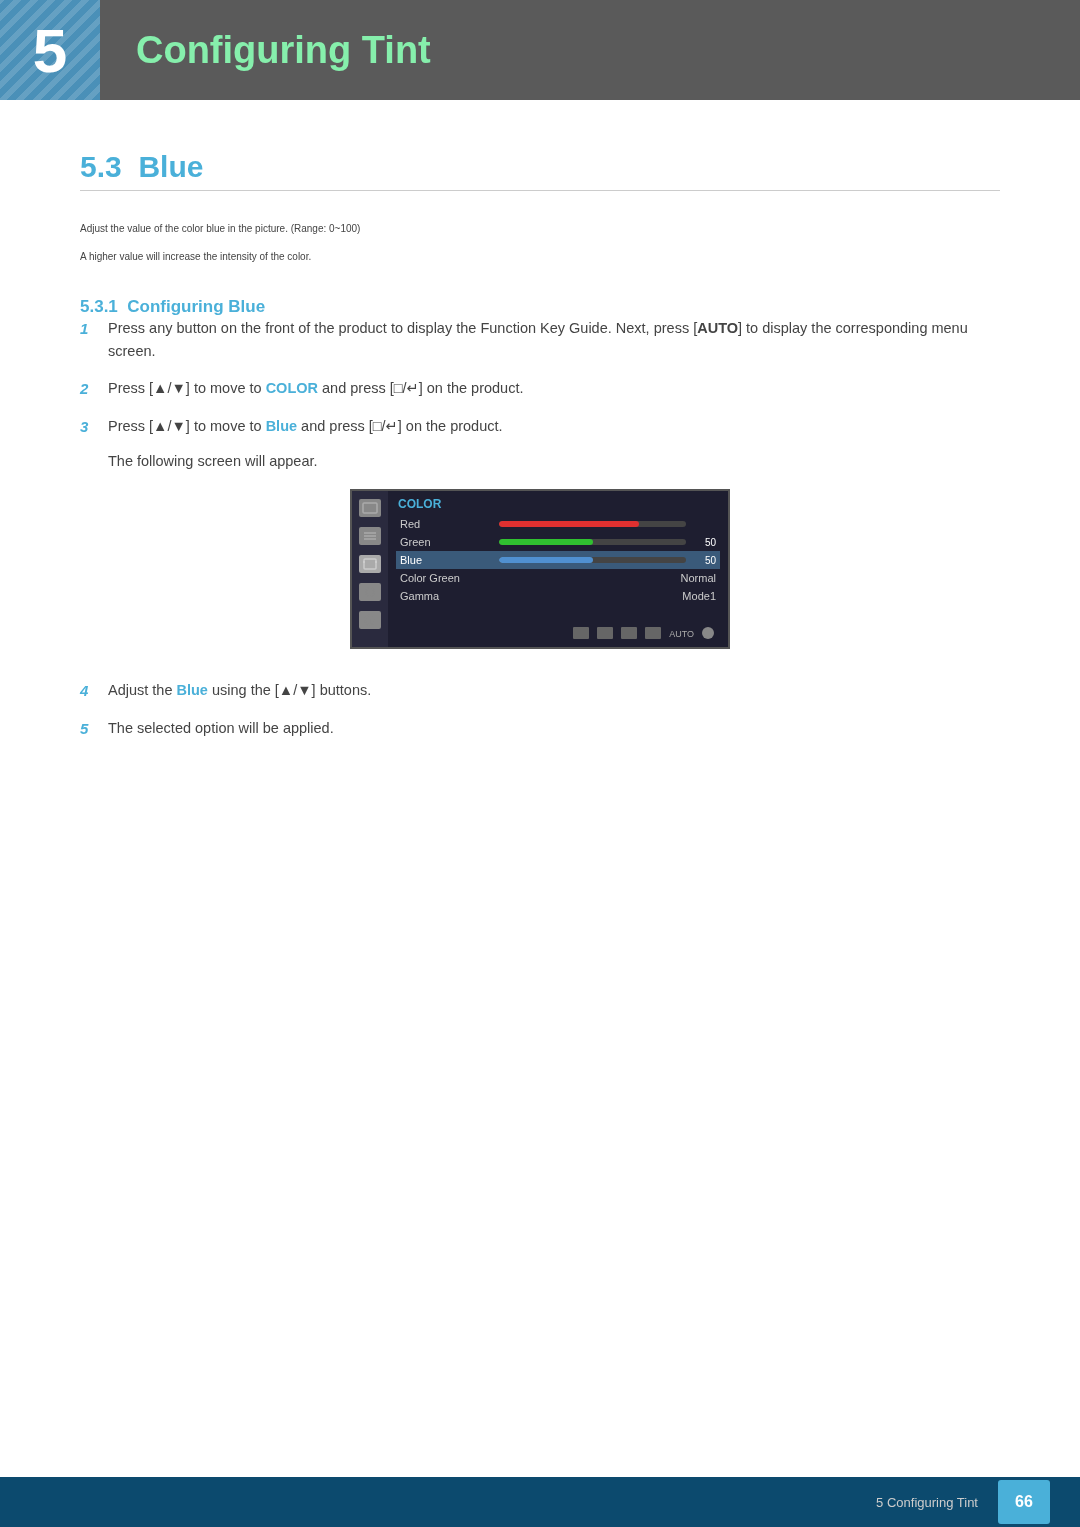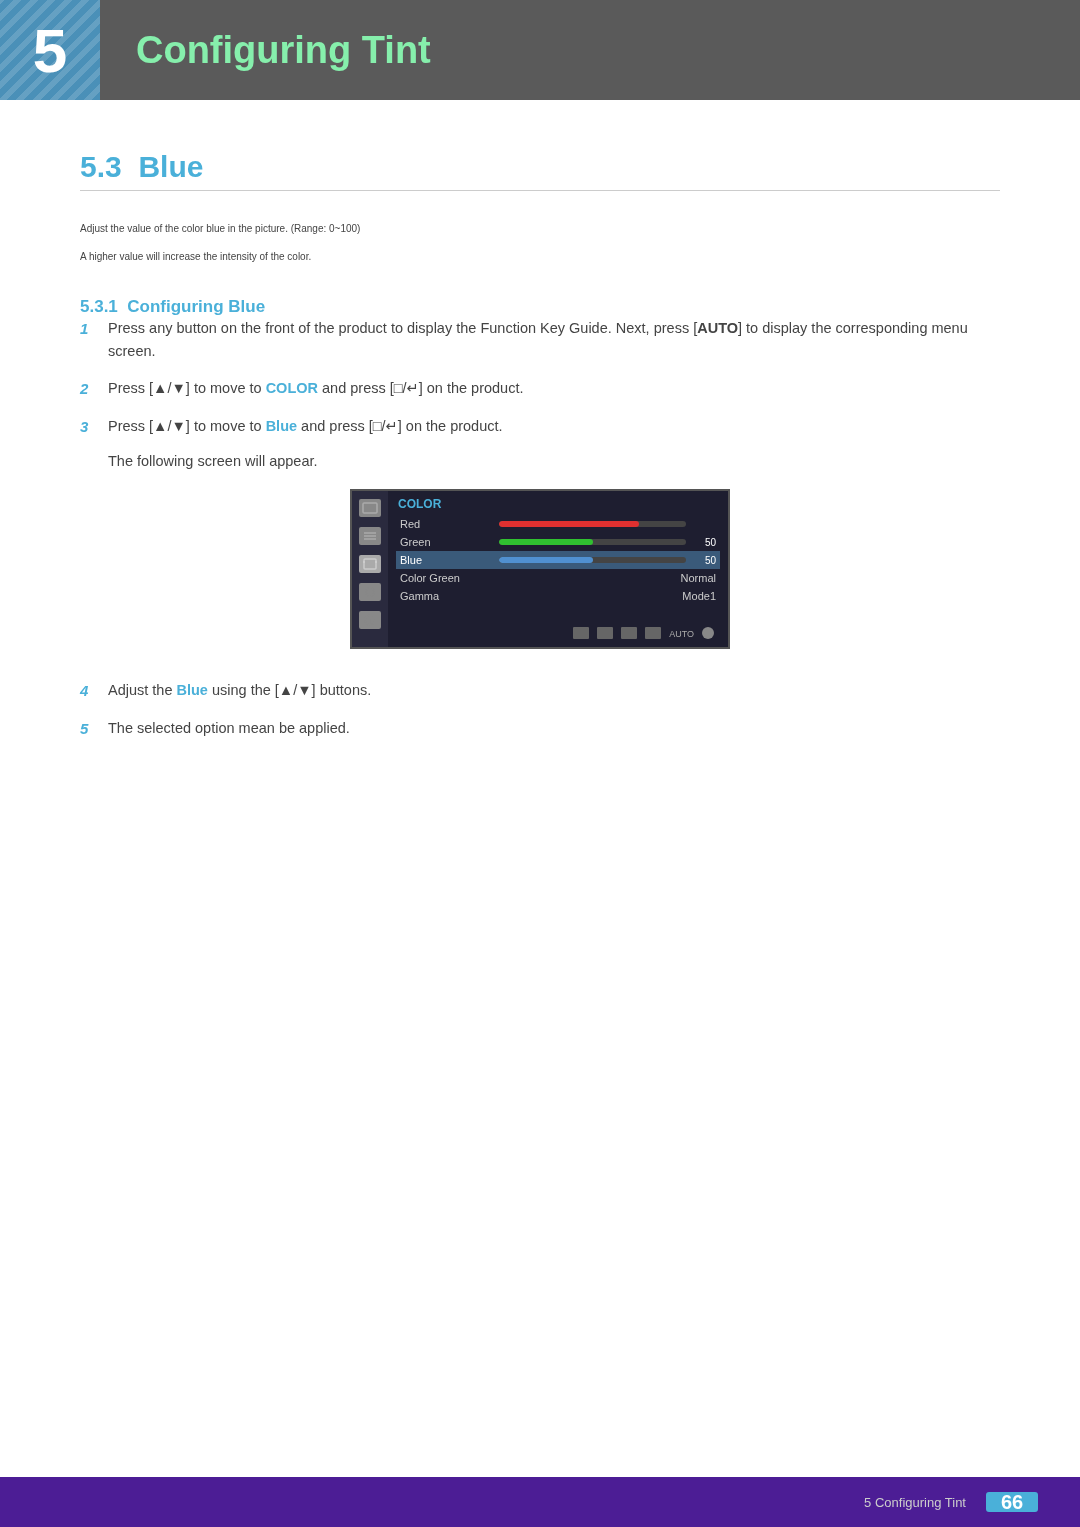--- a/index.html
+++ b/index.html
@@ -241,38 +241,38 @@
       line-height: 1.4;
     }
 
     
     .page-footer {
       position: fixed;
       bottom: 0;
       left: 0;
       width: 1080px;
       height: 50px;
-      background: #4c1d95;
+      background: #0c4a6e;
       display: flex;
       align-items: center;
       justify-content: flex-end;
-      padding-right: 42px;
+      padding-right: 30px;
     }
     .footer-text {
       color: #ccc;
       font-size: 13px;
       margin-right: 20px;
     }
     .footer-page {
       background: #4ab0d9;
       color: #fff;
-      font-size: 20px;
+      font-size: 16px;
       font-weight: bold;
       width: 52px;
-      height: 20px;
+      height: 44px;
       display: flex;
       align-items: center;
       justify-content: center;
       border-radius: 3px;
     }
   </style>
 </head>
 <body>
 
 <div class="header-banner">
@@ -416,21 +416,21 @@
   <ul class="steps-list">
     <li class="step-item">
       <span class="step-number">4</span>
       <span class="step-text">
         Adjust the <span class="blue-bold">Blue</span> using the [▲/▼] buttons.
       </span>
     </li>
     <li class="step-item">
       <span class="step-number">5</span>
       <span class="step-text">
-        The selected option mean be applied.
+        The selected option will be applied.
       </span>
     </li>
   </ul>
 
 </div>
 
 <div class="page-footer">
   <span class="footer-text">5 Configuring Tint</span>
   <div class="footer-page">66</div>
 </div>

